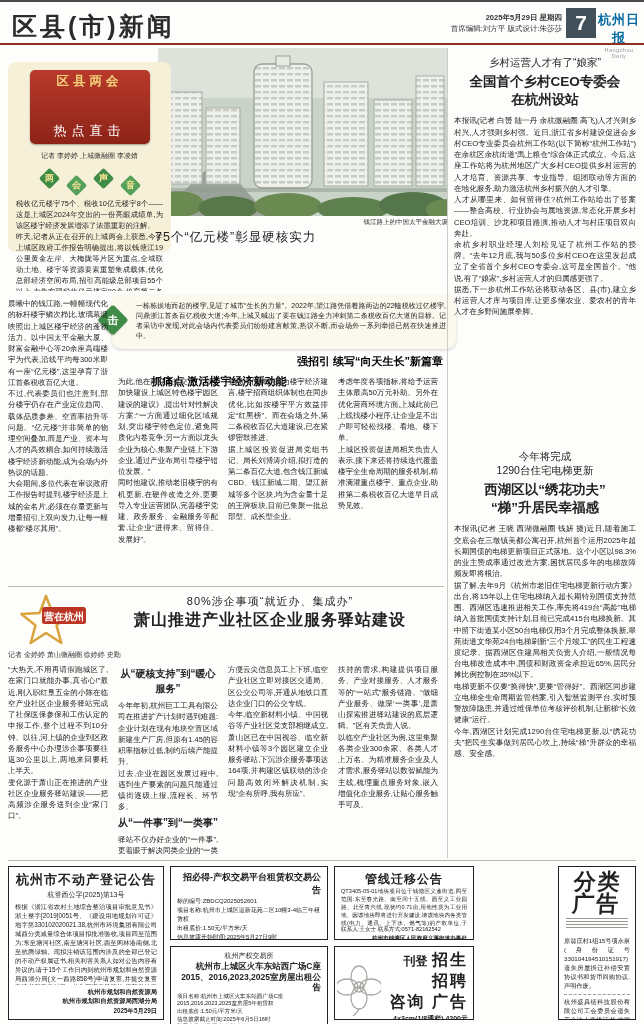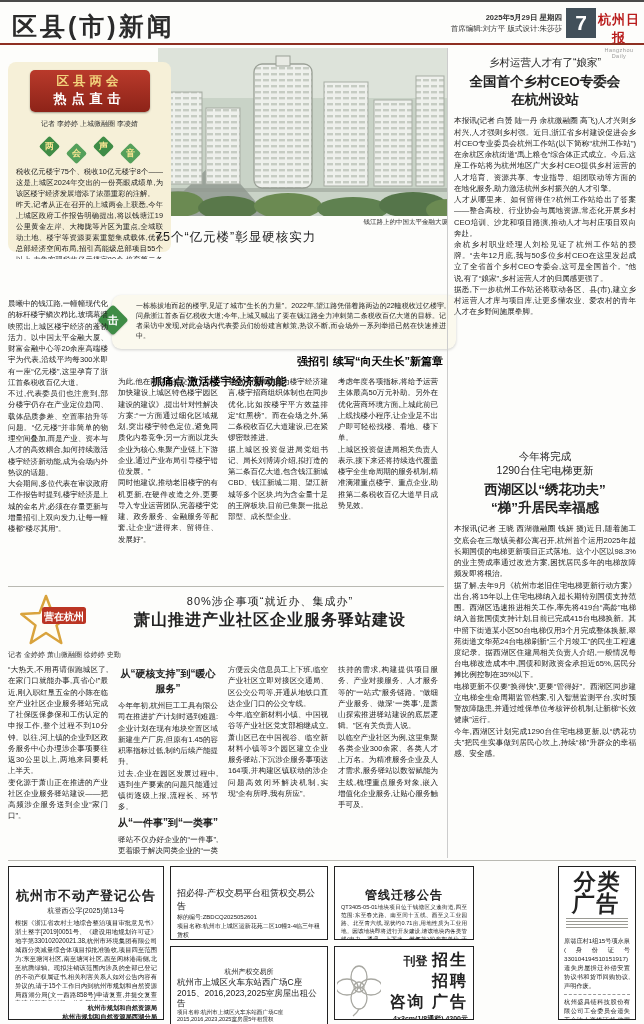--- a/index.html
+++ b/index.html
@@ -7,30 +7,30 @@
         font-family:"Liberation Sans","DejaVu Sans",sans-serif;color:#222;overflow:hidden;
         border-top:2px solid #4a4a4a;}
   .abs{position:absolute;}
   .para{white-space:pre-line;text-align:justify;}
   
   .section-title{font-size:25px;font-weight:700;color:#2b2b2b;letter-spacing:3px;}
   .meta{font-size:7.5px;color:#333;text-align:right;line-height:1.5;font-weight:700;}
   .pagenum{width:30px;height:30px;background:#42505a;color:#fff;font-size:21px;font-weight:700;
            display:flex;align-items:center;justify-content:center;}
   .masthead{font-family:"Liberation Serif","DejaVu Serif",serif;font-weight:900;font-size:13px;
-            color:#b91c1c;letter-spacing:1px;}
+            color:#0369a1;letter-spacing:1px;}
   .masthead-en{font-size:5.5px;color:#999;letter-spacing:.5px;}
   .red-rule{border-top:2.5px solid #8e2f22;}
   .gray-rule{border-top:1px solid #b9b9b2;}
   
   .lead-box{background:#f6f0d8;border-radius:8px;padding:8px 8px 6px 8px;box-sizing:border-box;}
   .badge{width:112px;margin:0 auto;background:linear-gradient(#b93a2b,#8d2318);border-radius:5px;
          text-align:center;padding:3px 4px 4px;box-shadow:0 1px 2px rgba(0,0,0,.35);}
   .badge-l1{color:#f2d37c;font-size:12.5px;font-weight:800;letter-spacing:4px;}
-  .badge-l2{color:#fff;font-size:13px;font-weight:700;letter-spacing:5px;}
+  .badge-l2{color:#fff;font-size:13px;font-weight:400;letter-spacing:5px;margin-top:32px;}
   .byline{font-size:7px;color:#333;text-align:center;margin-top:7px;}
   .voice{display:flex;justify-content:center;margin:10px 0 6px;}
   .vd{width:15px;height:15px;background:#3f8c46;transform:rotate(45deg);margin:0 6px;
       display:flex;align-items:center;justify-content:center;border-radius:2px;}
   .vd:nth-child(even){margin-top:7px;background:#55a05b;}
   .vd span{transform:rotate(-45deg);color:#f7e492;font-size:9px;font-weight:700;}
   .lead-text{font-size:7.3px;line-height:1.5;color:#222;}
   
   .kicker{font-size:12.5px;color:#222;letter-spacing:1px;}
   .headline{font-size:29px;font-weight:900;color:#000;text-align:center;letter-spacing:0.5px;}
@@ -47,26 +47,26 @@
   .r-kicker{font-size:10.5px;text-align:center;color:#222;}
   .r-title{font-size:13.5px;font-weight:800;text-align:center;line-height:1.35;white-space:pre-line;margin:3px 0 6px;}
   .r-body{font-size:7.6px;line-height:1.48;overflow:hidden;}
   .vrule{border-left:1px solid #ccc;}
   
   .x-kicker{font-size:11px;text-align:center;letter-spacing:1px;}
   .x-title{font-size:16px;font-weight:900;text-align:center;letter-spacing:1px;}
   .x-byline{font-size:7px;color:#333;}
   .x-sub{font-size:10px;font-weight:800;text-align:center;margin:2px 0 4px;}
   
-  .ad{border:1.5px solid #222;box-sizing:border-box;padding:20px 6px;overflow:hidden;background:#fff;}
+  .ad{border:1.5px solid #222;box-sizing:border-box;padding:4px 6px;overflow:hidden;background:#fff;}
   .ad-title{font-size:14px;font-weight:900;text-align:center;letter-spacing:1px;}
   .ad-sub{font-size:7px;text-align:center;margin:1px 0 3px;}
   .ad-body{font-size:6.3px;line-height:1.42;}
   .ad-sign{font-size:6.3px;font-weight:700;text-align:right;line-height:1.5;white-space:pre-line;margin-top:2px;}
-  .ad-title-s{font-size:9.5px;font-weight:400;text-align:left;}
+  .ad-title-s{font-size:9.5px;font-weight:700;text-align:right;}
   .ad-lines{font-size:6px;line-height:1.5;white-space:pre-line;}
   .loss-title{border:1px solid #555;margin:0 2px 4px;text-align:center;font-size:13px;font-weight:900;
               letter-spacing:8px;padding:2px 0 2px 8px;color:#3a3a3a;background:#f3f3f0;}
   .loss-item{font-size:6.2px;line-height:1.45;text-align:justify;padding:3px 0;}
   .loss-item + .loss-item{border-top:1px dashed #999;}
   .cls-logo{font-family:"Liberation Serif","DejaVu Serif",serif;font-weight:900;font-size:22px;
             line-height:1;text-align:center;transform:skewX(-4deg);letter-spacing:2px;}
   .stripes{height:12px;margin:3px 2px 4px;background:repeating-linear-gradient(#9a9a94 0 1px,transparent 1px 3px);}
   .kd-big{font-size:16px;font-weight:900;letter-spacing:2px;}
   .kd-med{font-size:12px;font-weight:800;}

